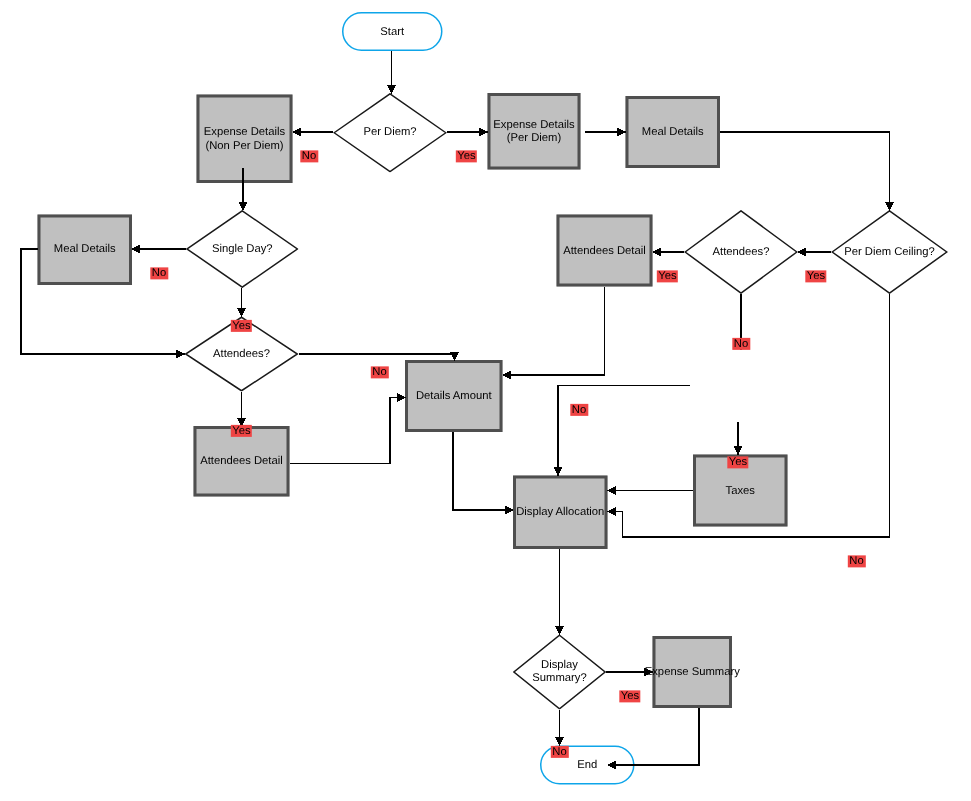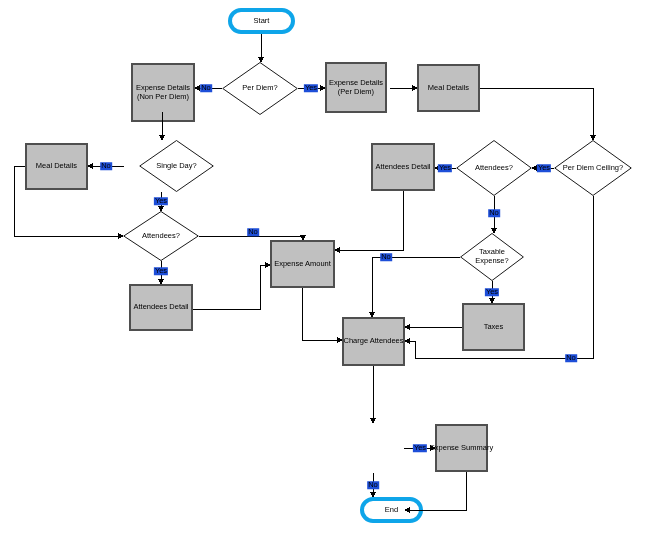--- a/index.html
+++ b/index.html
@@ -3,28 +3,28 @@
 <meta charset="utf-8">
 <style>
   html,body{margin:0;padding:0;background:#ffffff;}
   .canvas{
     position:relative;width:647px;height:534px;background:#ffffff;overflow:hidden;
     font-family:"Liberation Sans", sans-serif;color:#000;
   }
   .edges{position:absolute;left:0;top:0;width:647px;height:534px;z-index:2;pointer-events:none;}
   .node{position:absolute;box-sizing:border-box;display:flex;align-items:center;justify-content:center;text-align:center;z-index:1;}
   .process{background:#c0c0c0;border:2px solid #4f4f4f;}
-  .terminator{background:#ffffff;border:4px solid #0ea5e9;border-radius:13px;}
+  .terminator{background:#ffffff;border:1px solid #0ea5e9;border-radius:13px;}
   .decision{background:transparent;}
   .decision svg{position:absolute;left:0;top:0;width:100%;height:100%;}
   .lbl{position:relative;font-size:7.5px;line-height:1.15;z-index:1;padding:0 1px;}
   .nowrap{white-space:nowrap;}
   .elabel{
-    position:absolute;z-index:3;font-size:7.5px;line-height:1;background:#1d4ed8;
-    padding:0 1px;transform:translate(-50%,-50%);white-space:nowrap;
+    position:absolute;z-index:3;font-size:7.5px;line-height:1;background:#ef4444;
+    padding:0 1px;transform:translate(-50%,-50%);white-space:nowrap;margin-top:16px;
   }
 </style>
 </head>
 <body>
 
 <div class="canvas">
 
   <svg class="edges" width="647" height="534" viewBox="0 0 647 534" shape-rendering="crispEdges">
     <defs>
       <marker id="arr" viewBox="0 0 10 10" refX="9" refY="5" markerWidth="7" markerHeight="6" orient="auto-start-reverse">
@@ -66,21 +66,21 @@
   <div class="node terminator" style="left:360px;top:497px;width:63px;height:26px;">
     <span class="lbl nowrap">End</span>
   </div>
 
   <div class="node decision" style="left:222px;top:62px;width:76px;height:53px;">
     <svg viewBox="0 0 100 100" preserveAspectRatio="none">
         <polygon points="50,1 99,50 50,99 1,50" fill="#fff" stroke="#1a1a1a" vector-effect="non-scaling-stroke"></polygon>
       </svg>
     <span class="lbl nowrap">Per Diem?</span>
   </div>
-  <div class="node decision" style="left:139px;top:140px;width:75px;height:52px;">
+  <div class="node decision" style="left:124px;top:140px;width:75px;height:52px;">
     <svg viewBox="0 0 100 100" preserveAspectRatio="none">
         <polygon points="50,1 99,50 50,99 1,50" fill="#fff" stroke="#1a1a1a" vector-effect="non-scaling-stroke"></polygon>
       </svg>
     <span class="lbl nowrap">Single Day?</span>
   </div>
   <div class="node decision" style="left:123px;top:211px;width:76px;height:50px;">
     <svg viewBox="0 0 100 100" preserveAspectRatio="none">
         <polygon points="50,1 99,50 50,99 1,50" fill="#fff" stroke="#1a1a1a" vector-effect="non-scaling-stroke"></polygon>
       </svg>
     <span class="lbl nowrap">Attendees?</span>
@@ -90,53 +90,53 @@
         <polygon points="50,1 99,50 50,99 1,50" fill="#fff" stroke="#1a1a1a" vector-effect="non-scaling-stroke"></polygon>
       </svg>
     <span class="lbl nowrap">Attendees?</span>
   </div>
   <div class="node decision" style="left:554px;top:140px;width:78px;height:56px;">
     <svg viewBox="0 0 100 100" preserveAspectRatio="none">
         <polygon points="50,1 99,50 50,99 1,50" fill="#fff" stroke="#1a1a1a" vector-effect="non-scaling-stroke"></polygon>
       </svg>
     <span class="lbl nowrap">Per Diem Ceiling?</span>
   </div>
-  <div class="node decision" style="left:460px;top:233px;width:64px;height:48px;">
+  <div class="node decision" style="left:342px;top:423px;width:62px;height:50px;">
     <svg viewBox="0 0 100 100" preserveAspectRatio="none">
         <polygon points="50,1 99,50 50,99 1,50" fill="#fff" stroke="#1a1a1a" vector-effect="non-scaling-stroke"></polygon>
       </svg>
-    <span class="lbl" style="width:46px;">Taxable Expense?</span>
+    <span class="lbl" style="width:46px;">Display Summary?</span>
   </div>
 
   <div class="node process" style="left:131px;top:63px;width:64px;height:59px;">
     <span class="lbl">Expense Details (Non Per Diem)</span>
   </div>
   <div class="node process" style="left:325px;top:62px;width:62px;height:51px;">
     <span class="lbl">Expense Details (Per Diem)</span>
   </div>
   <div class="node process" style="left:417px;top:64px;width:63px;height:48px;">
     <span class="lbl nowrap">Meal Details</span>
   </div>
   <div class="node process" style="left:25px;top:143px;width:63px;height:47px;">
     <span class="lbl nowrap">Meal Details</span>
   </div>
   <div class="node process" style="left:129px;top:284px;width:64px;height:47px;">
     <span class="lbl nowrap">Attendees Detail</span>
   </div>
   <div class="node process" style="left:270px;top:240px;width:65px;height:48px;">
-    <span class="lbl nowrap">Expense Amount</span>
+    <span class="lbl nowrap">Details Amount</span>
   </div>
   <div class="node process" style="left:371px;top:143px;width:64px;height:48px;">
     <span class="lbl nowrap">Attendees Detail</span>
   </div>
   <div class="node process" style="left:462px;top:303px;width:63px;height:48px;">
     <span class="lbl nowrap">Taxes</span>
   </div>
   <div class="node process" style="left:342px;top:317px;width:63px;height:49px;">
-    <span class="lbl nowrap">Charge Attendees</span>
+    <span class="lbl nowrap">Display Allocation</span>
   </div>
   <div class="node process" style="left:435px;top:424px;width:53px;height:48px;">
     <span class="lbl nowrap">Expense Summary</span>
   </div>
 
   <span class="elabel" style="left:206px;top:88px;">No</span>
   <span class="elabel" style="left:311px;top:88px;">Yes</span>
   <span class="elabel" style="left:106px;top:166px;">No</span>
   <span class="elabel" style="left:161px;top:201px;">Yes</span>
   <span class="elabel" style="left:161px;top:271px;">Yes</span>

